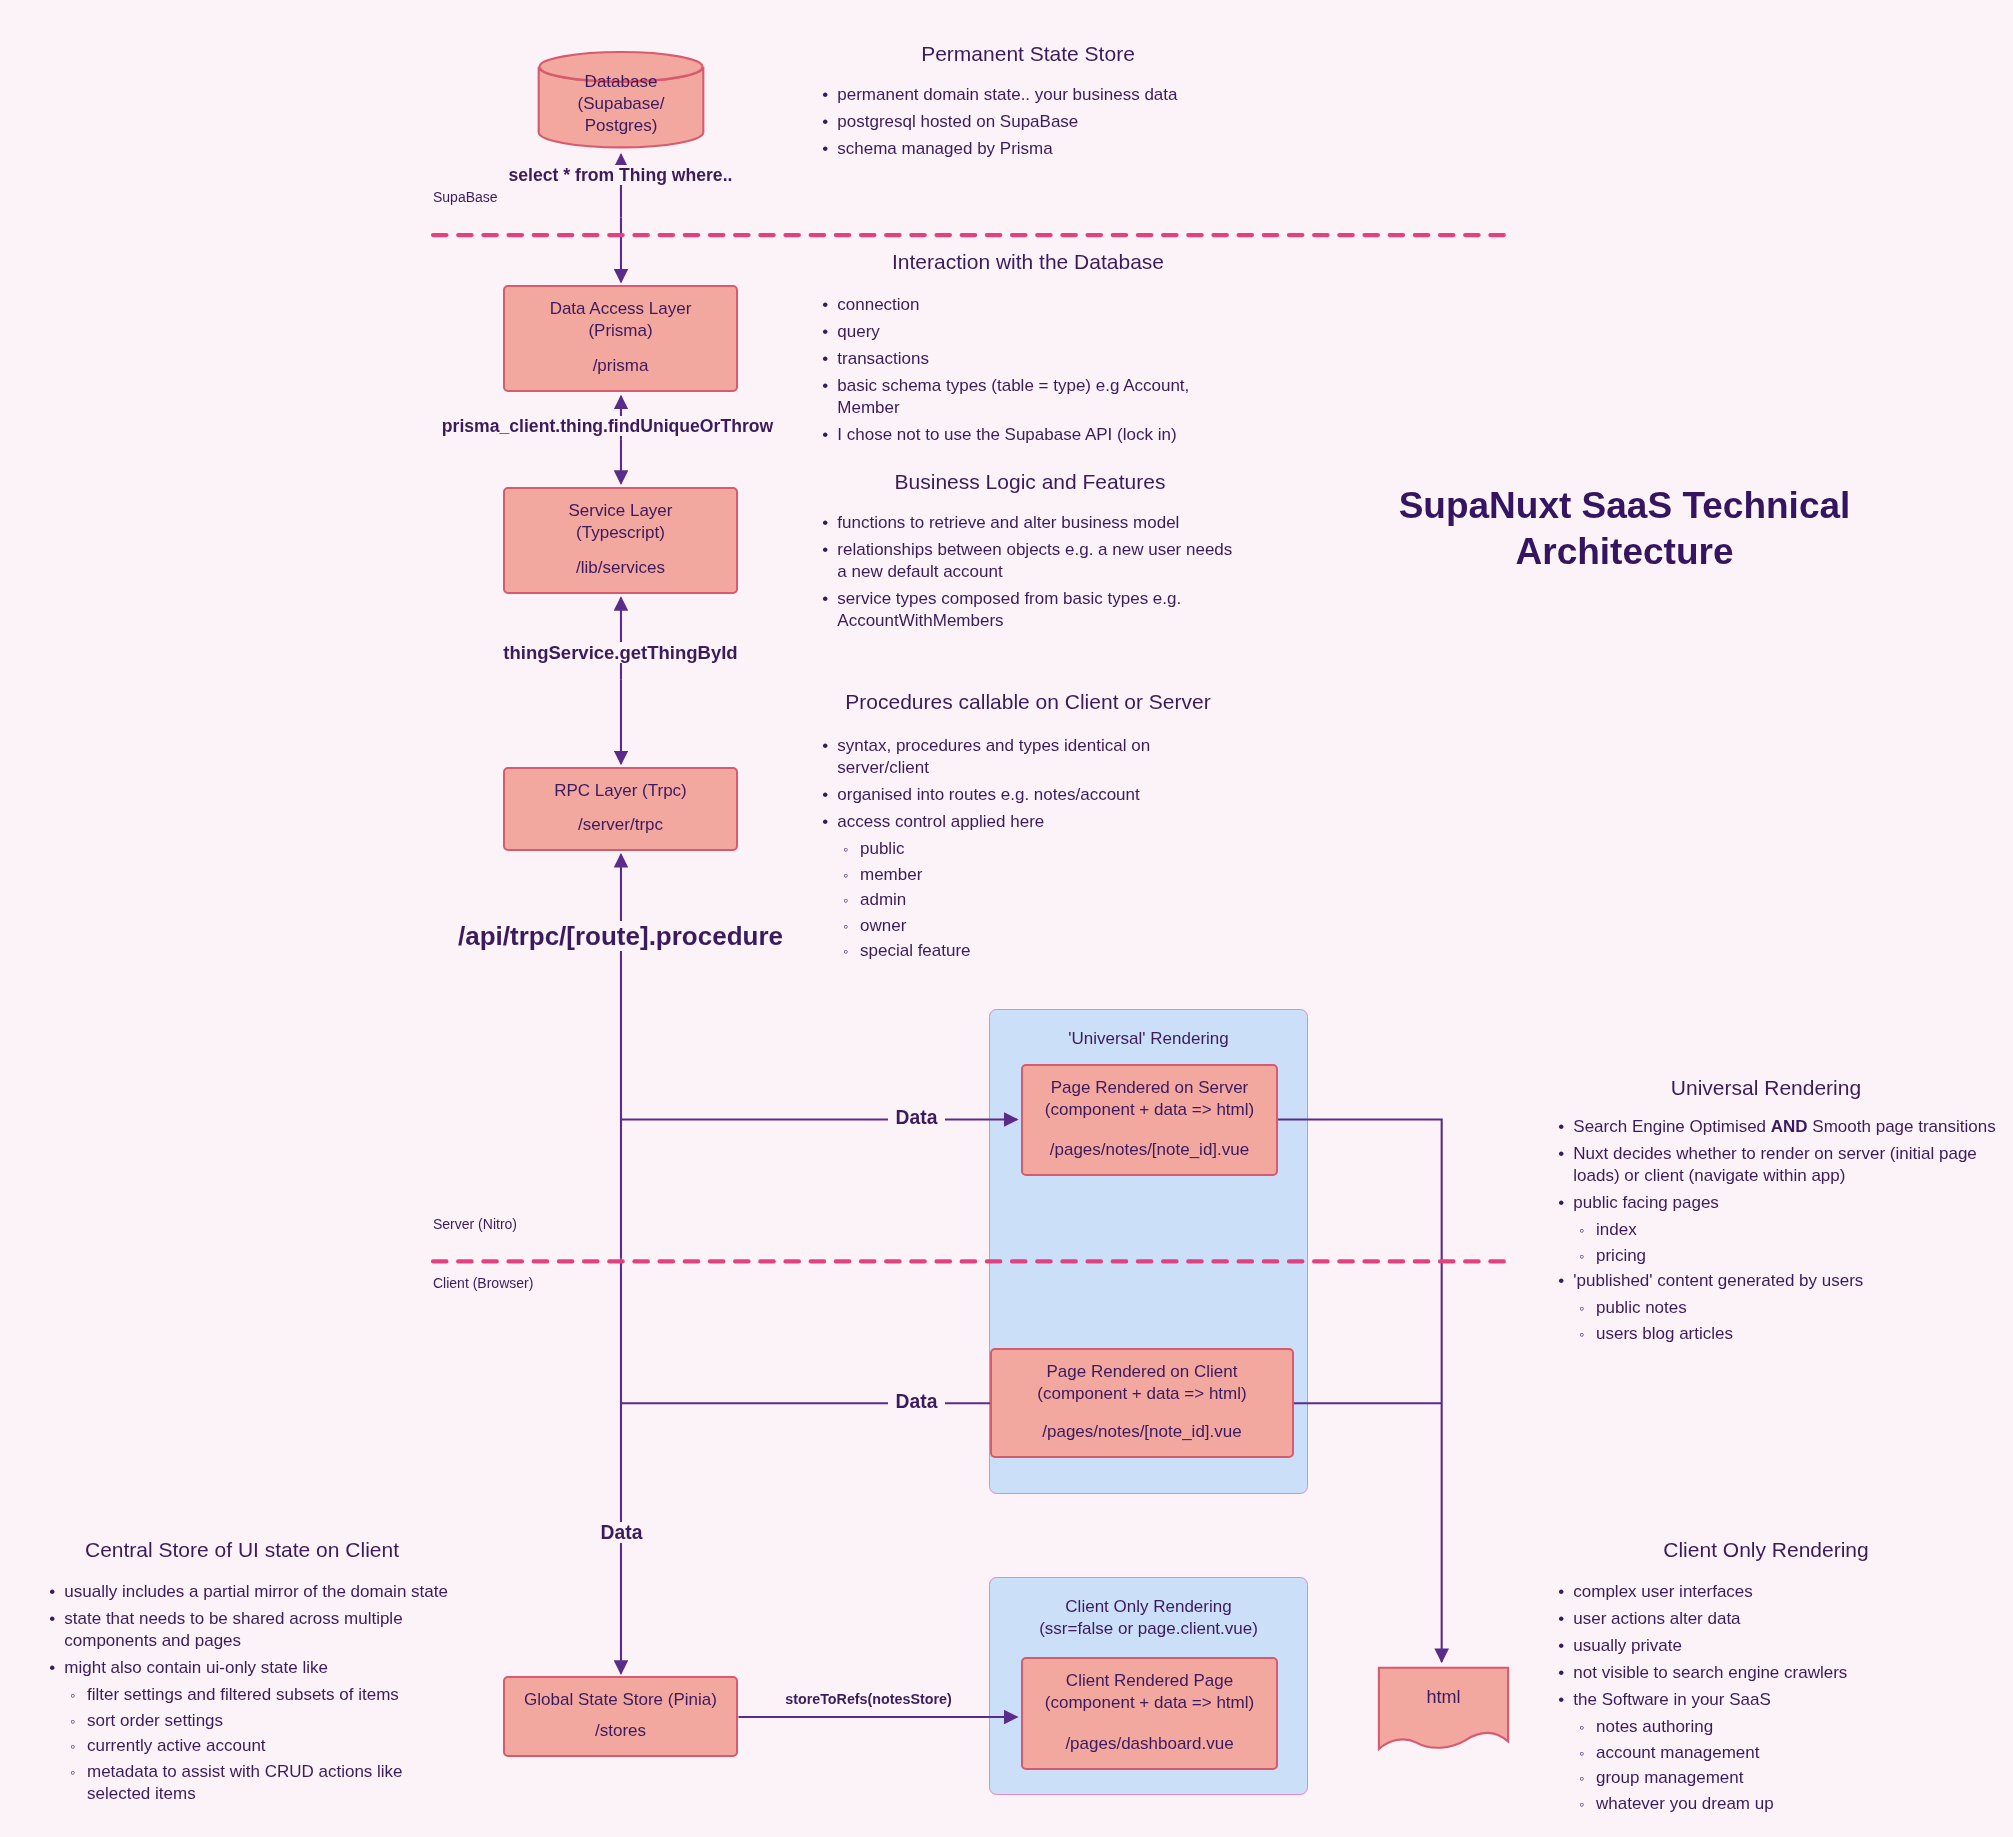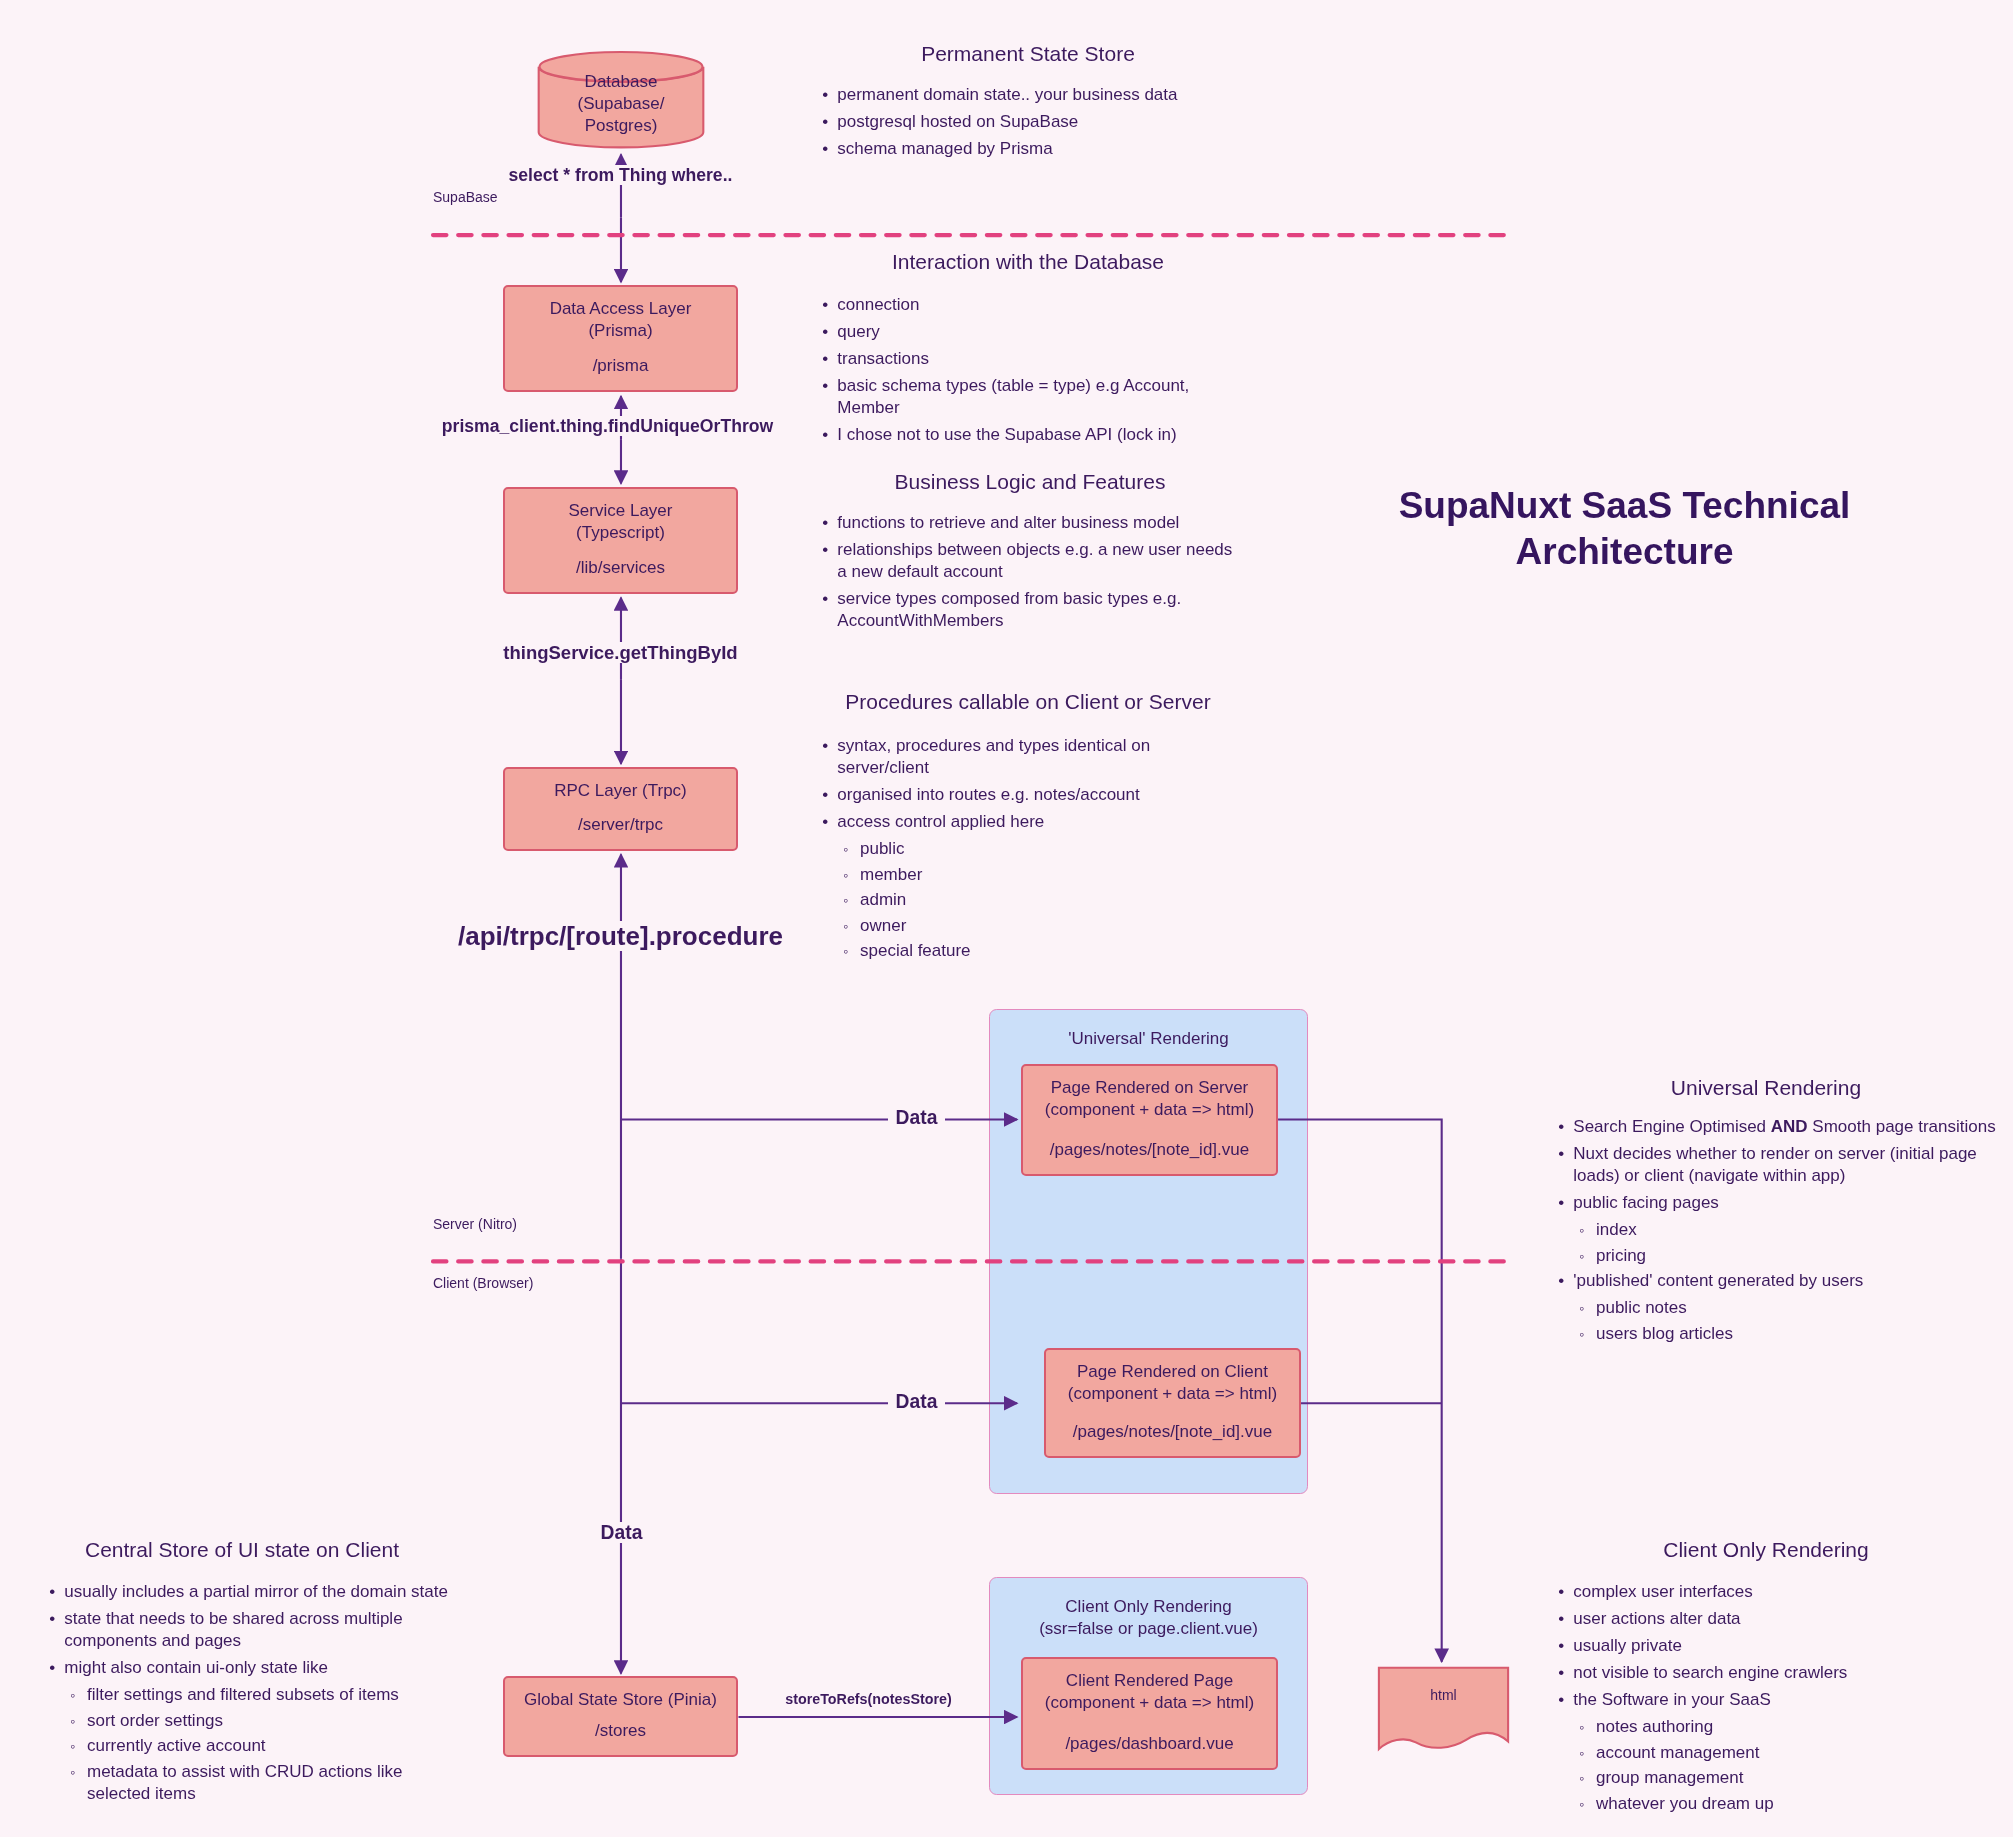--- a/index.html
+++ b/index.html
@@ -23,21 +23,21 @@
     border-radius:7.6px;z-index:1;box-sizing:border-box;text-align:center;}
   .group-title{margin-top:18px;font-size:17px;}
   .node{position:absolute;background:var(--node-fill);border:2.1px solid var(--node-stroke);
     border-radius:5px;z-index:3;box-sizing:border-box;display:flex;flex-direction:column;
     justify-content:space-between;align-items:center;text-align:center;
     padding:11px 6.7px 12.6px;font-size:17px;}
   .cylwrap{position:absolute;z-index:3;}
   .cylwrap .cyltext{position:absolute;left:0;top:8.4px;right:0;bottom:0;display:flex;
     flex-direction:column;justify-content:center;align-items:center;text-align:center;font-size:17px;}
   .docwrap{position:absolute;z-index:3;}
-  .docwrap .doctext{position:absolute;left:0;top:20px;right:0;text-align:center;font-size:14px;}
+  .docwrap .doctext{position:absolute;left:0;top:20px;right:0;text-align:center;font-size:18px;}
   .col-heading{position:absolute;font-weight:normal;font-size:21px;text-align:center;z-index:1;}
   .bullets{position:absolute;z-index:1;}
   .bullet{position:relative;padding-left:19.3px;margin:0 0 5px;}
   .bullet::before{content:"\2022";position:absolute;left:4.2px;}
   .bullet.sub{padding-left:42px;margin-bottom:3.4px;}
   .bullet.sub::before{content:"\25E6";left:25px;font-size:14.3px;top:1.7px;}
   .edge-label{position:absolute;font-weight:bold;text-align:center;z-index:4;font-size:17.6px;}
   .edge-label > span{background:var(--bg);padding:0 7.6px;}
   .zone-label{position:absolute;font-size:14px;z-index:4;}
   .main-title{position:absolute;font-weight:bold;font-size:37px;line-height:1.25;
@@ -157,21 +157,21 @@
   <div class="group" style="left:989px;top:1009px;width:319px;height:485px">
     <div class="group-title">'Universal' Rendering</div>
   </div>
   <div class="node" style="left:1021px;top:1064px;width:257px;height:112px">
     <div>
       <div>Page Rendered on Server</div>
       <div>(component + data =&gt; html)</div>
     </div>
     <div class="node-path">/pages/notes/[note_id].vue</div>
   </div>
-  <div class="node" style="left:1044px;top:1348px;width:257px;height:110px">
+  <div class="node" style="left:990px;top:1348px;width:304px;height:110px">
     <div>
       <div>Page Rendered on Client</div>
       <div>(component + data =&gt; html)</div>
     </div>
     <div class="node-path">/pages/notes/[note_id].vue</div>
   </div>
 
   <div class="edge-label" style="left:866px;top:1105px;width:101px;font-size:19.3px"><span>Data</span></div>
   <div class="edge-label" style="left:866px;top:1389px;width:101px;font-size:19.3px"><span>Data</span></div>
 

